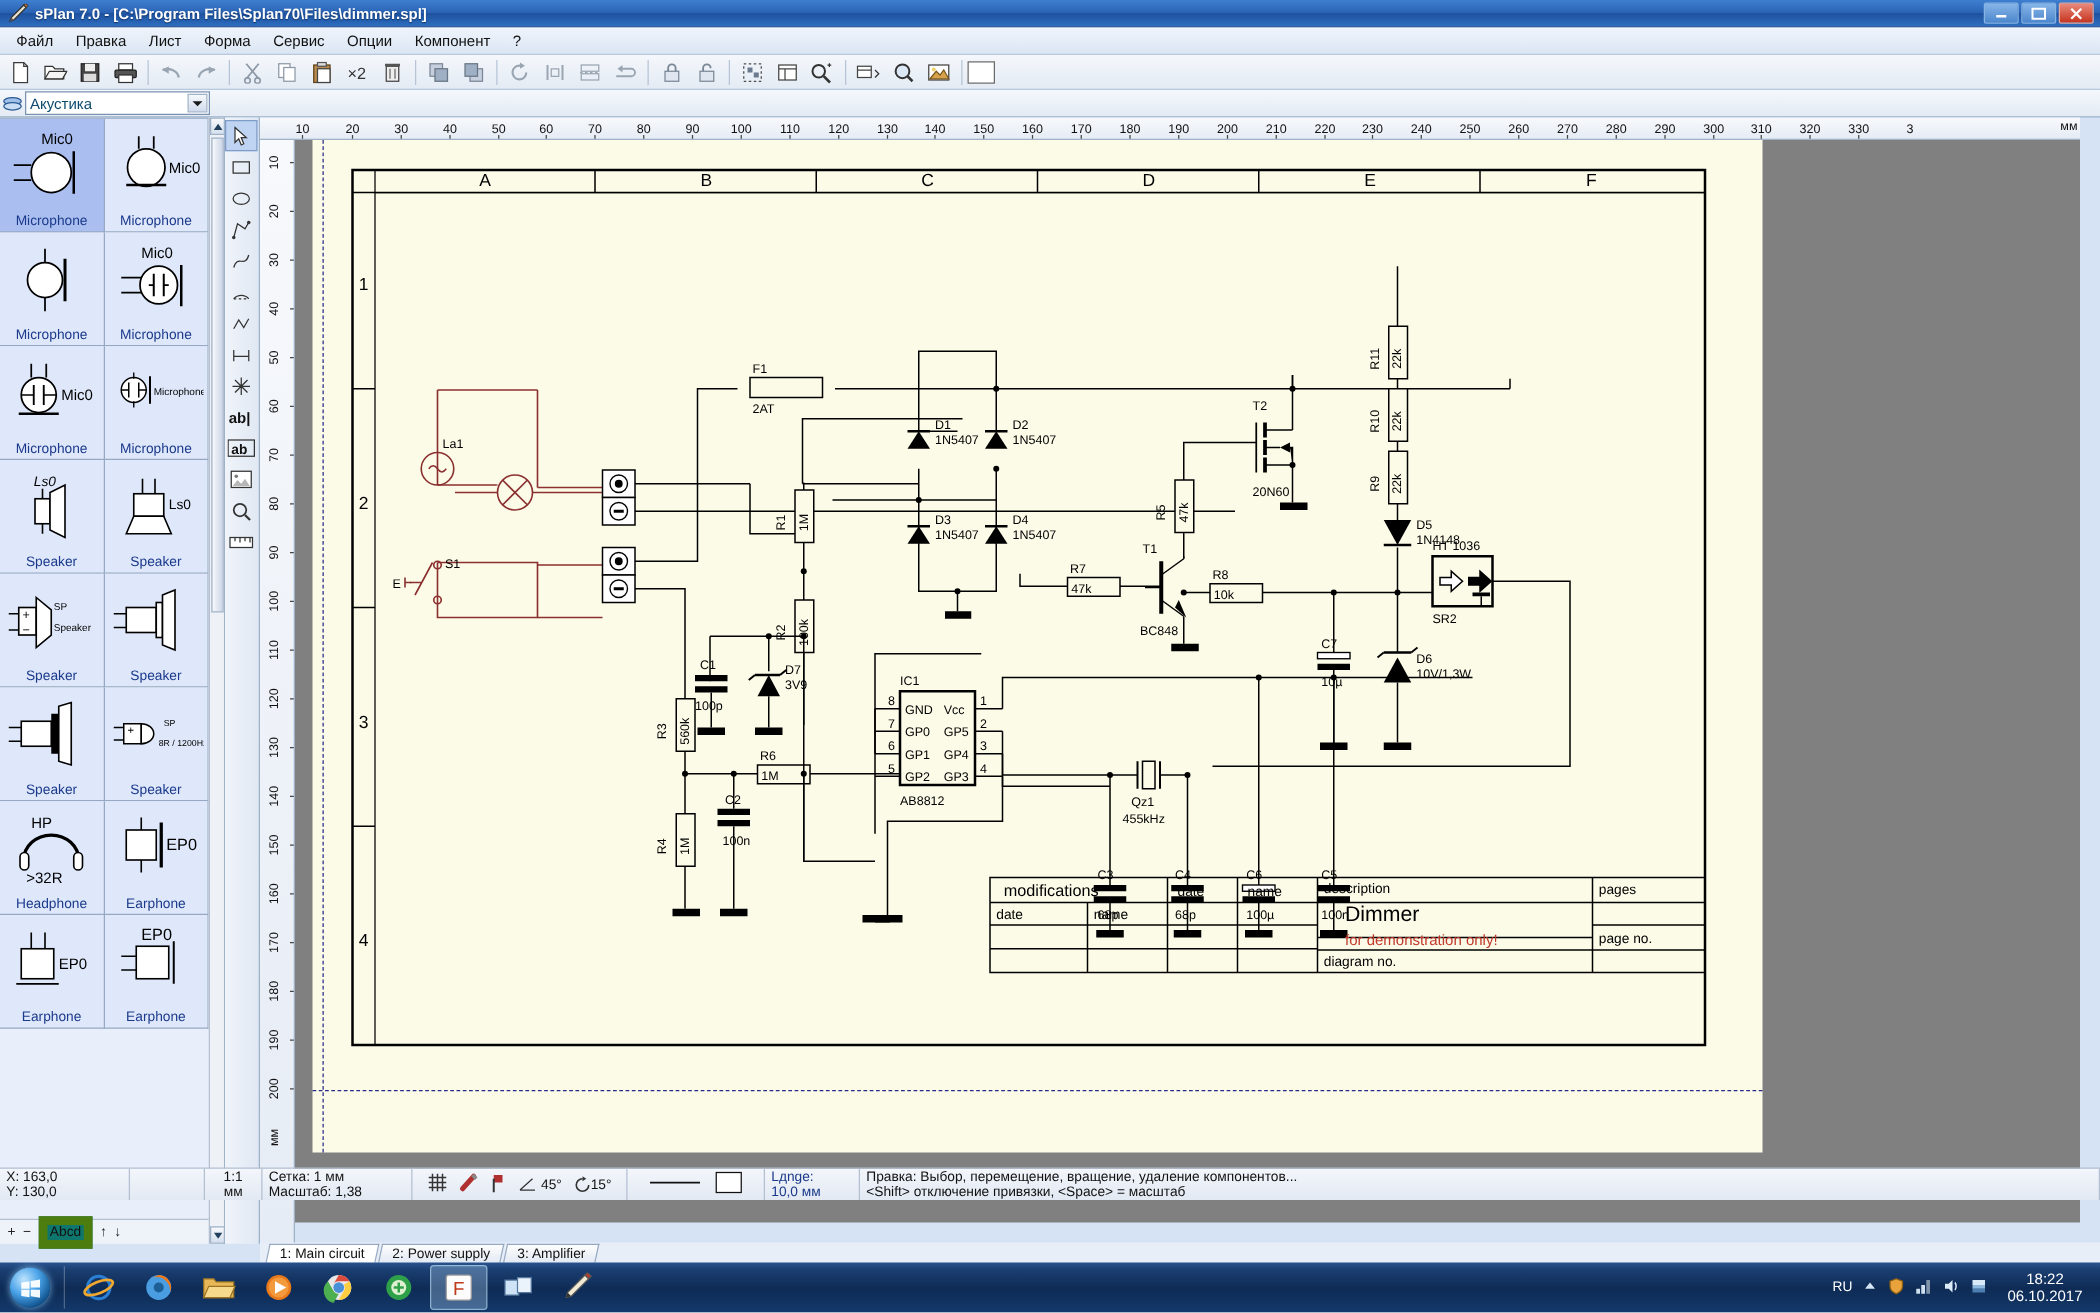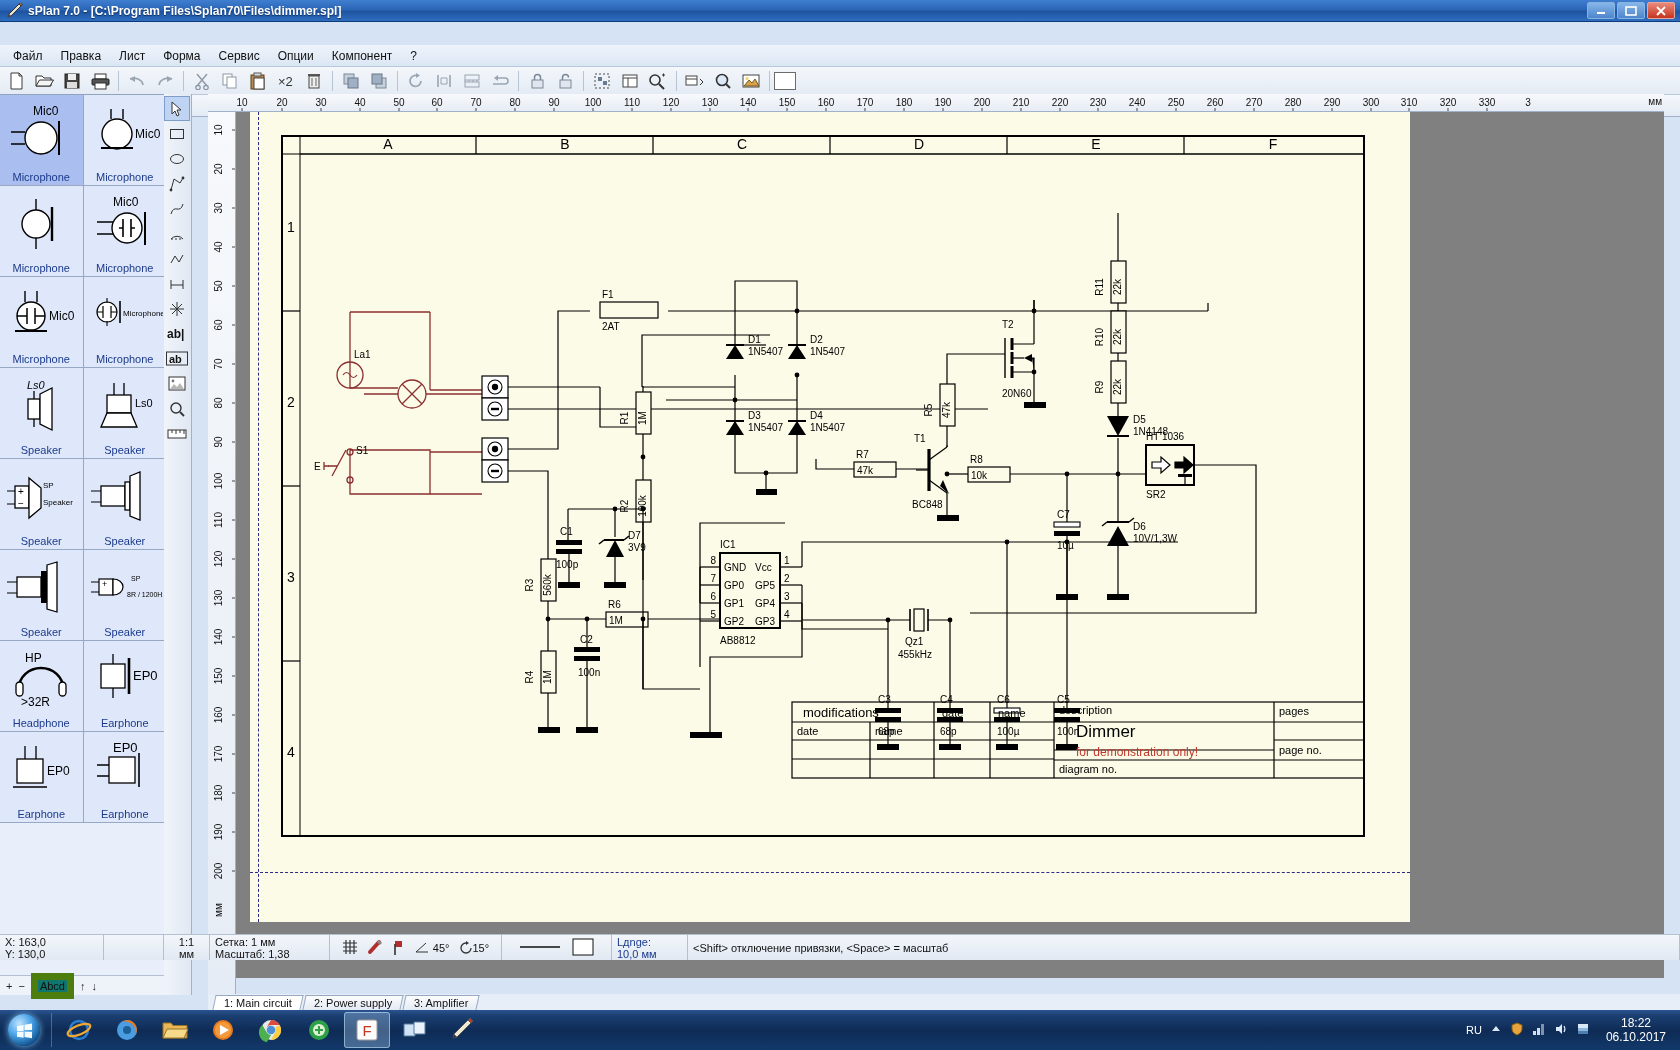--- a/index.html
+++ b/index.html
@@ -35,21 +35,21 @@
   }
   .tb-btn.close { background: linear-gradient(to bottom,#e98a7a,#c6341f); border-color:#e8a79b; }
 
   
   .menubar {
     height: 22px;
     background: linear-gradient(to bottom,#eff4fb,#dbe6f4);
     display: flex; align-items: center;
     padding-left: 4px;
     border-bottom: 1px solid #b9c9dd;
-    font-size: 12px; color: #111; margin-top: 23px;
+    font-size: 12px; color: #111;
   }
   .menubar .mi { padding: 3px 9px; cursor: default; }
 
   
   .toolbar {
     height: 28px;
     background: linear-gradient(to bottom,#f4f7fb,#e4ebf4);
     display: flex; align-items: center;
     border-bottom: 1px solid #b9c9dd;
     padding-left: 2px;
@@ -121,21 +121,21 @@
   .libscroll .arw.up{top:0}.libscroll .arw.dn{bottom:0}
   .libbottom {
     height: 20px; display:flex; align-items:center; gap:6px;
     padding-left: 6px; background:#eef2f9; border-top:1px solid #b4c0d2; font-size:11px;
   }
   .minibtn { font-size: 11px; color:#222; }
   .abcdbtn { border:7px solid #4d7c0f; background:#0f766e; font-size:11px; padding:0 2px; color:#111;}
 
   
   .toolstrip {
-    position: absolute; left: 164px; top: 94px; width: 28px; bottom: 55px;
+    position: absolute; left: 180px; top: 94px; width: 28px; bottom: 55px;
     background: linear-gradient(to right,#f0f4fa,#e0e8f3);
     border-right: 1px solid #9fb2c8;
     padding-top: 2px;
   }
   .tool { width: 26px; height: 25px; display:flex;align-items:center;justify-content:center;}
   .tool.sel { background:#bfd4f2; border:1px solid #7f9dc9; }
 
   
   .hruler {
     position: absolute; left: 208px; top: 94px; right: 16px; height: 18px;
@@ -1432,20 +1432,21 @@
           </svg></span>
       <span><svg width="22" height="20">
             <rect x="1" y="2" width="20" height="16" fill="#fff" stroke="#111"></rect>
           </svg></span>
     </div>
     <div class="scell blue" style="width:76px">
       <span>Lдnge:</span>
       <span>10,0 мм</span>
     </div>
     <div class="scell grow">
+      <span>Правка: Выбор, перемещение, вращение, удаление компонентов...</span>
       <span>&lt;Shift&gt; отключение привязки, &lt;Space&gt; = масштаб</span>
     </div>
   </div>
 
   <div class="taskbar">
     <div class="startorb">
       <div class="orb">
         <svg width="17" height="17" viewBox="0 0 17 17">
           <path d="M1 4 l6.6 -1.1 v6 H1z" fill="#fff" opacity=".95"></path>
           <path d="M8.6 2.8 L16 1.6 v6.3 H8.6z" fill="#fff" opacity=".95"></path>

